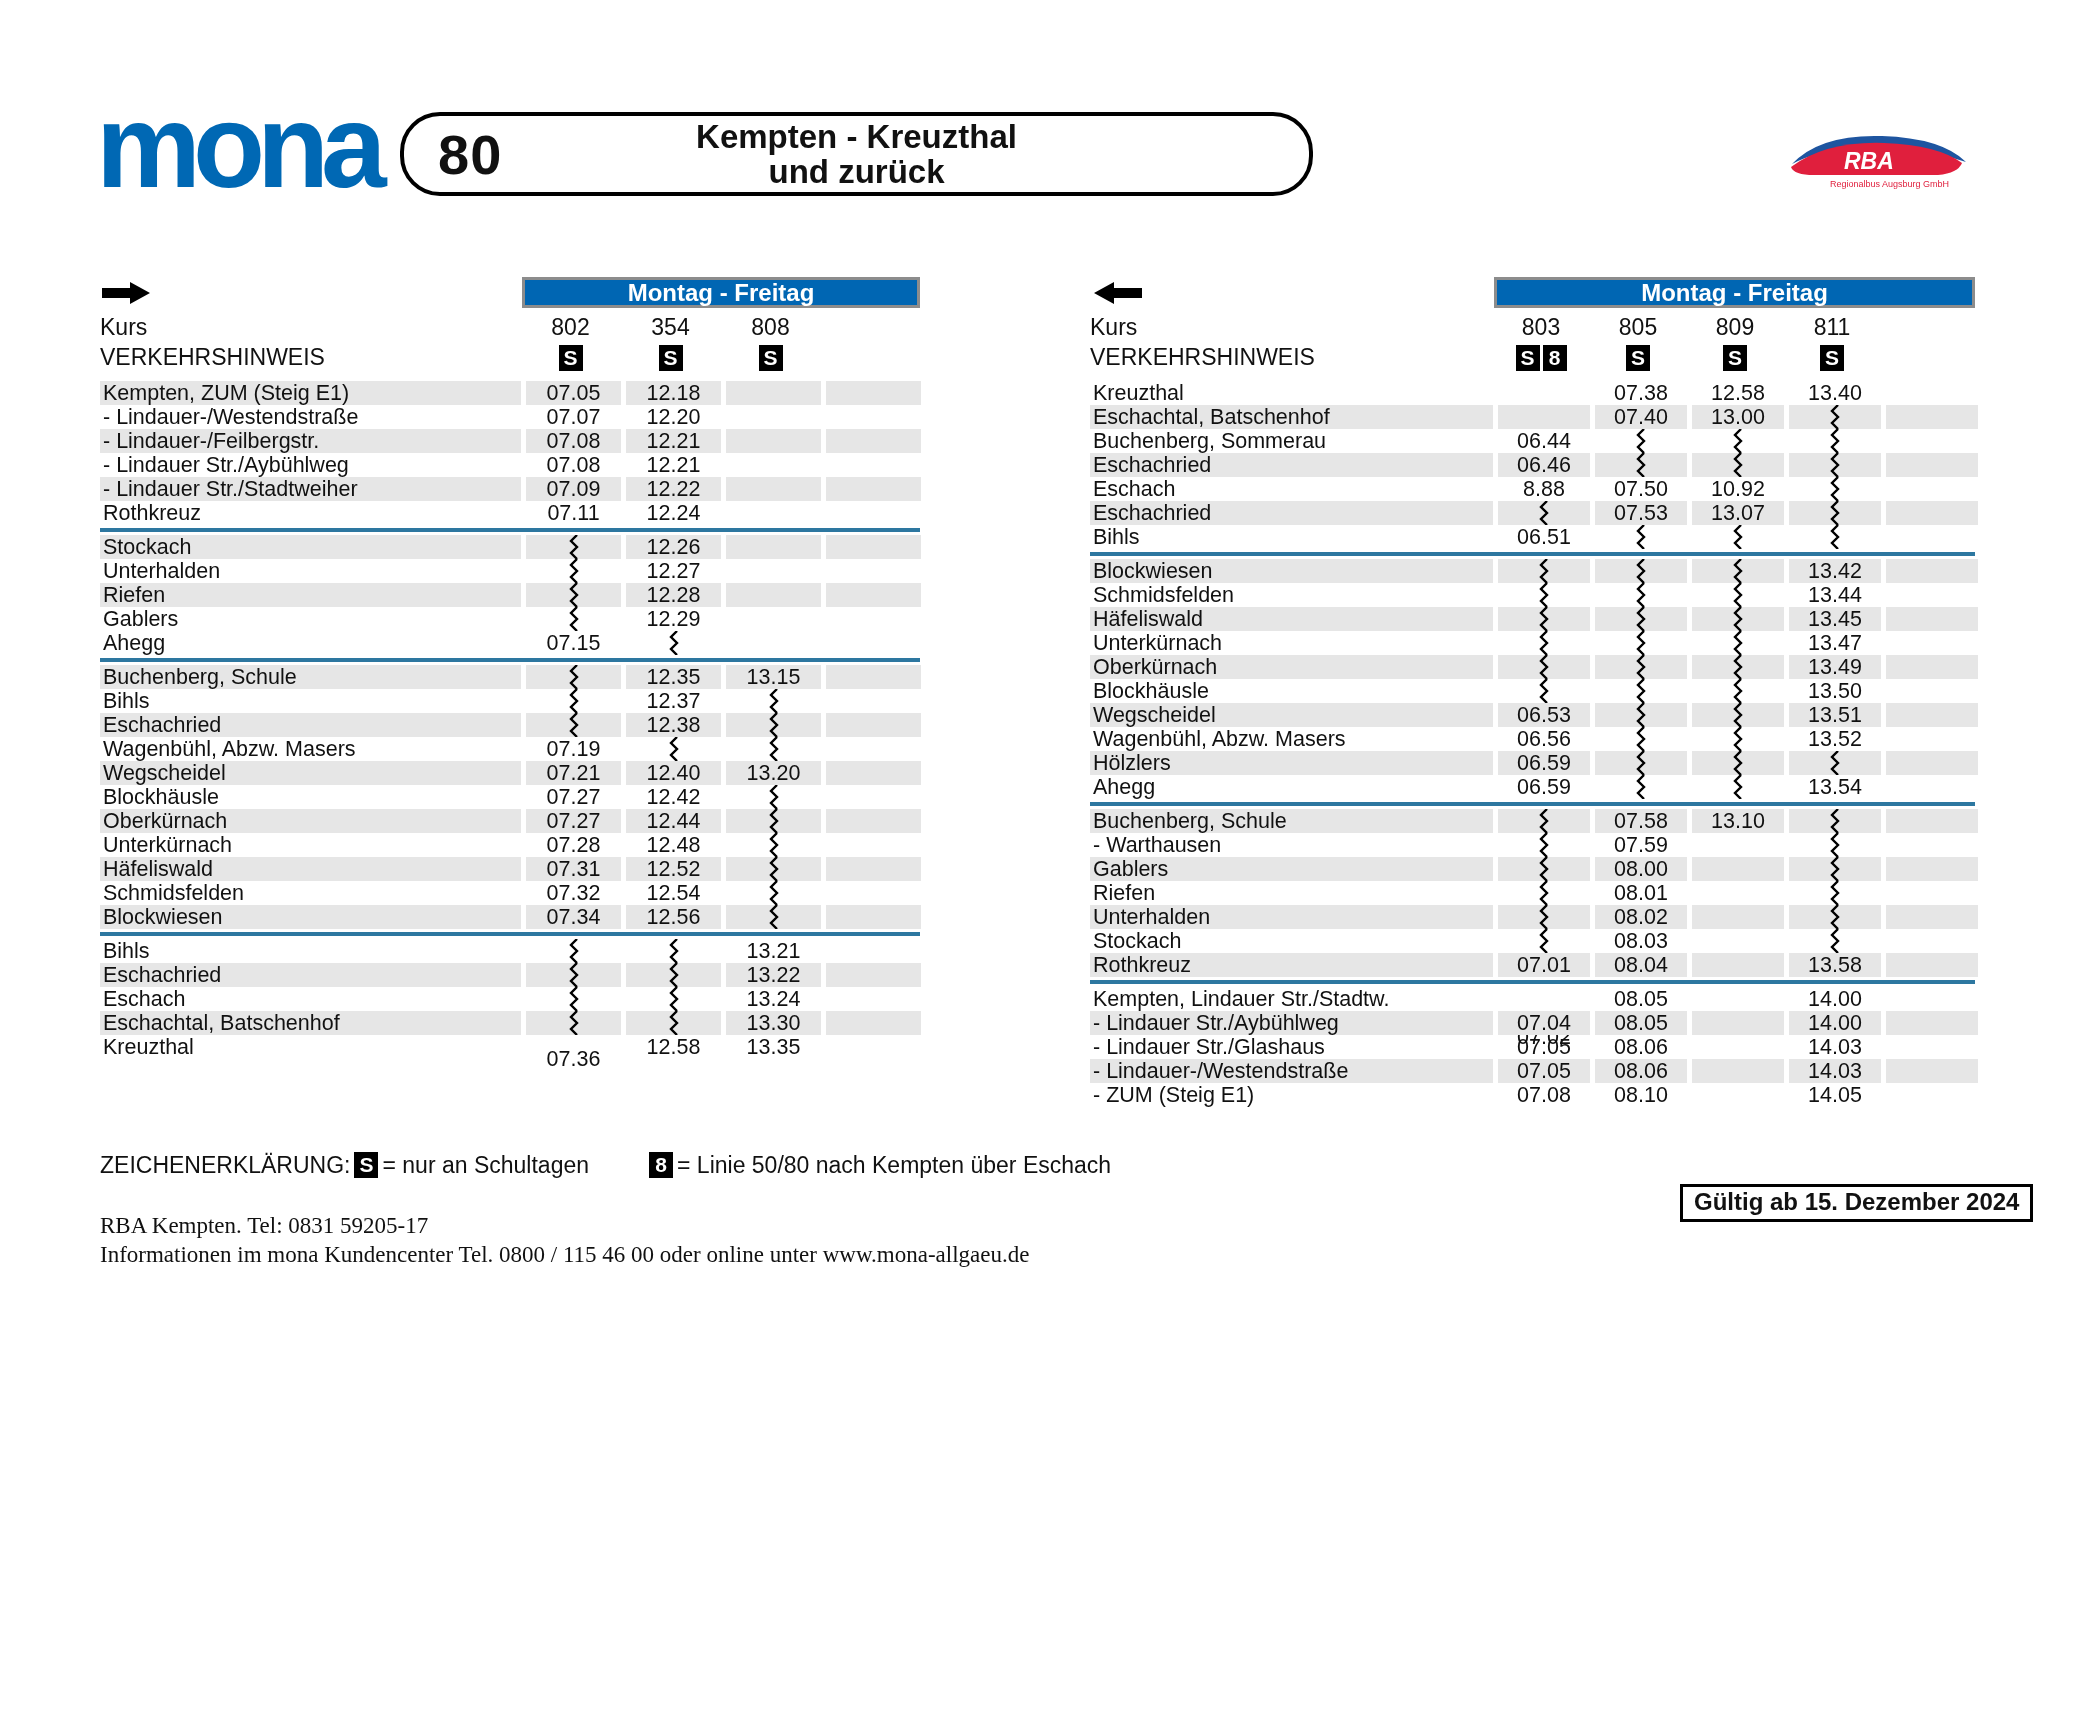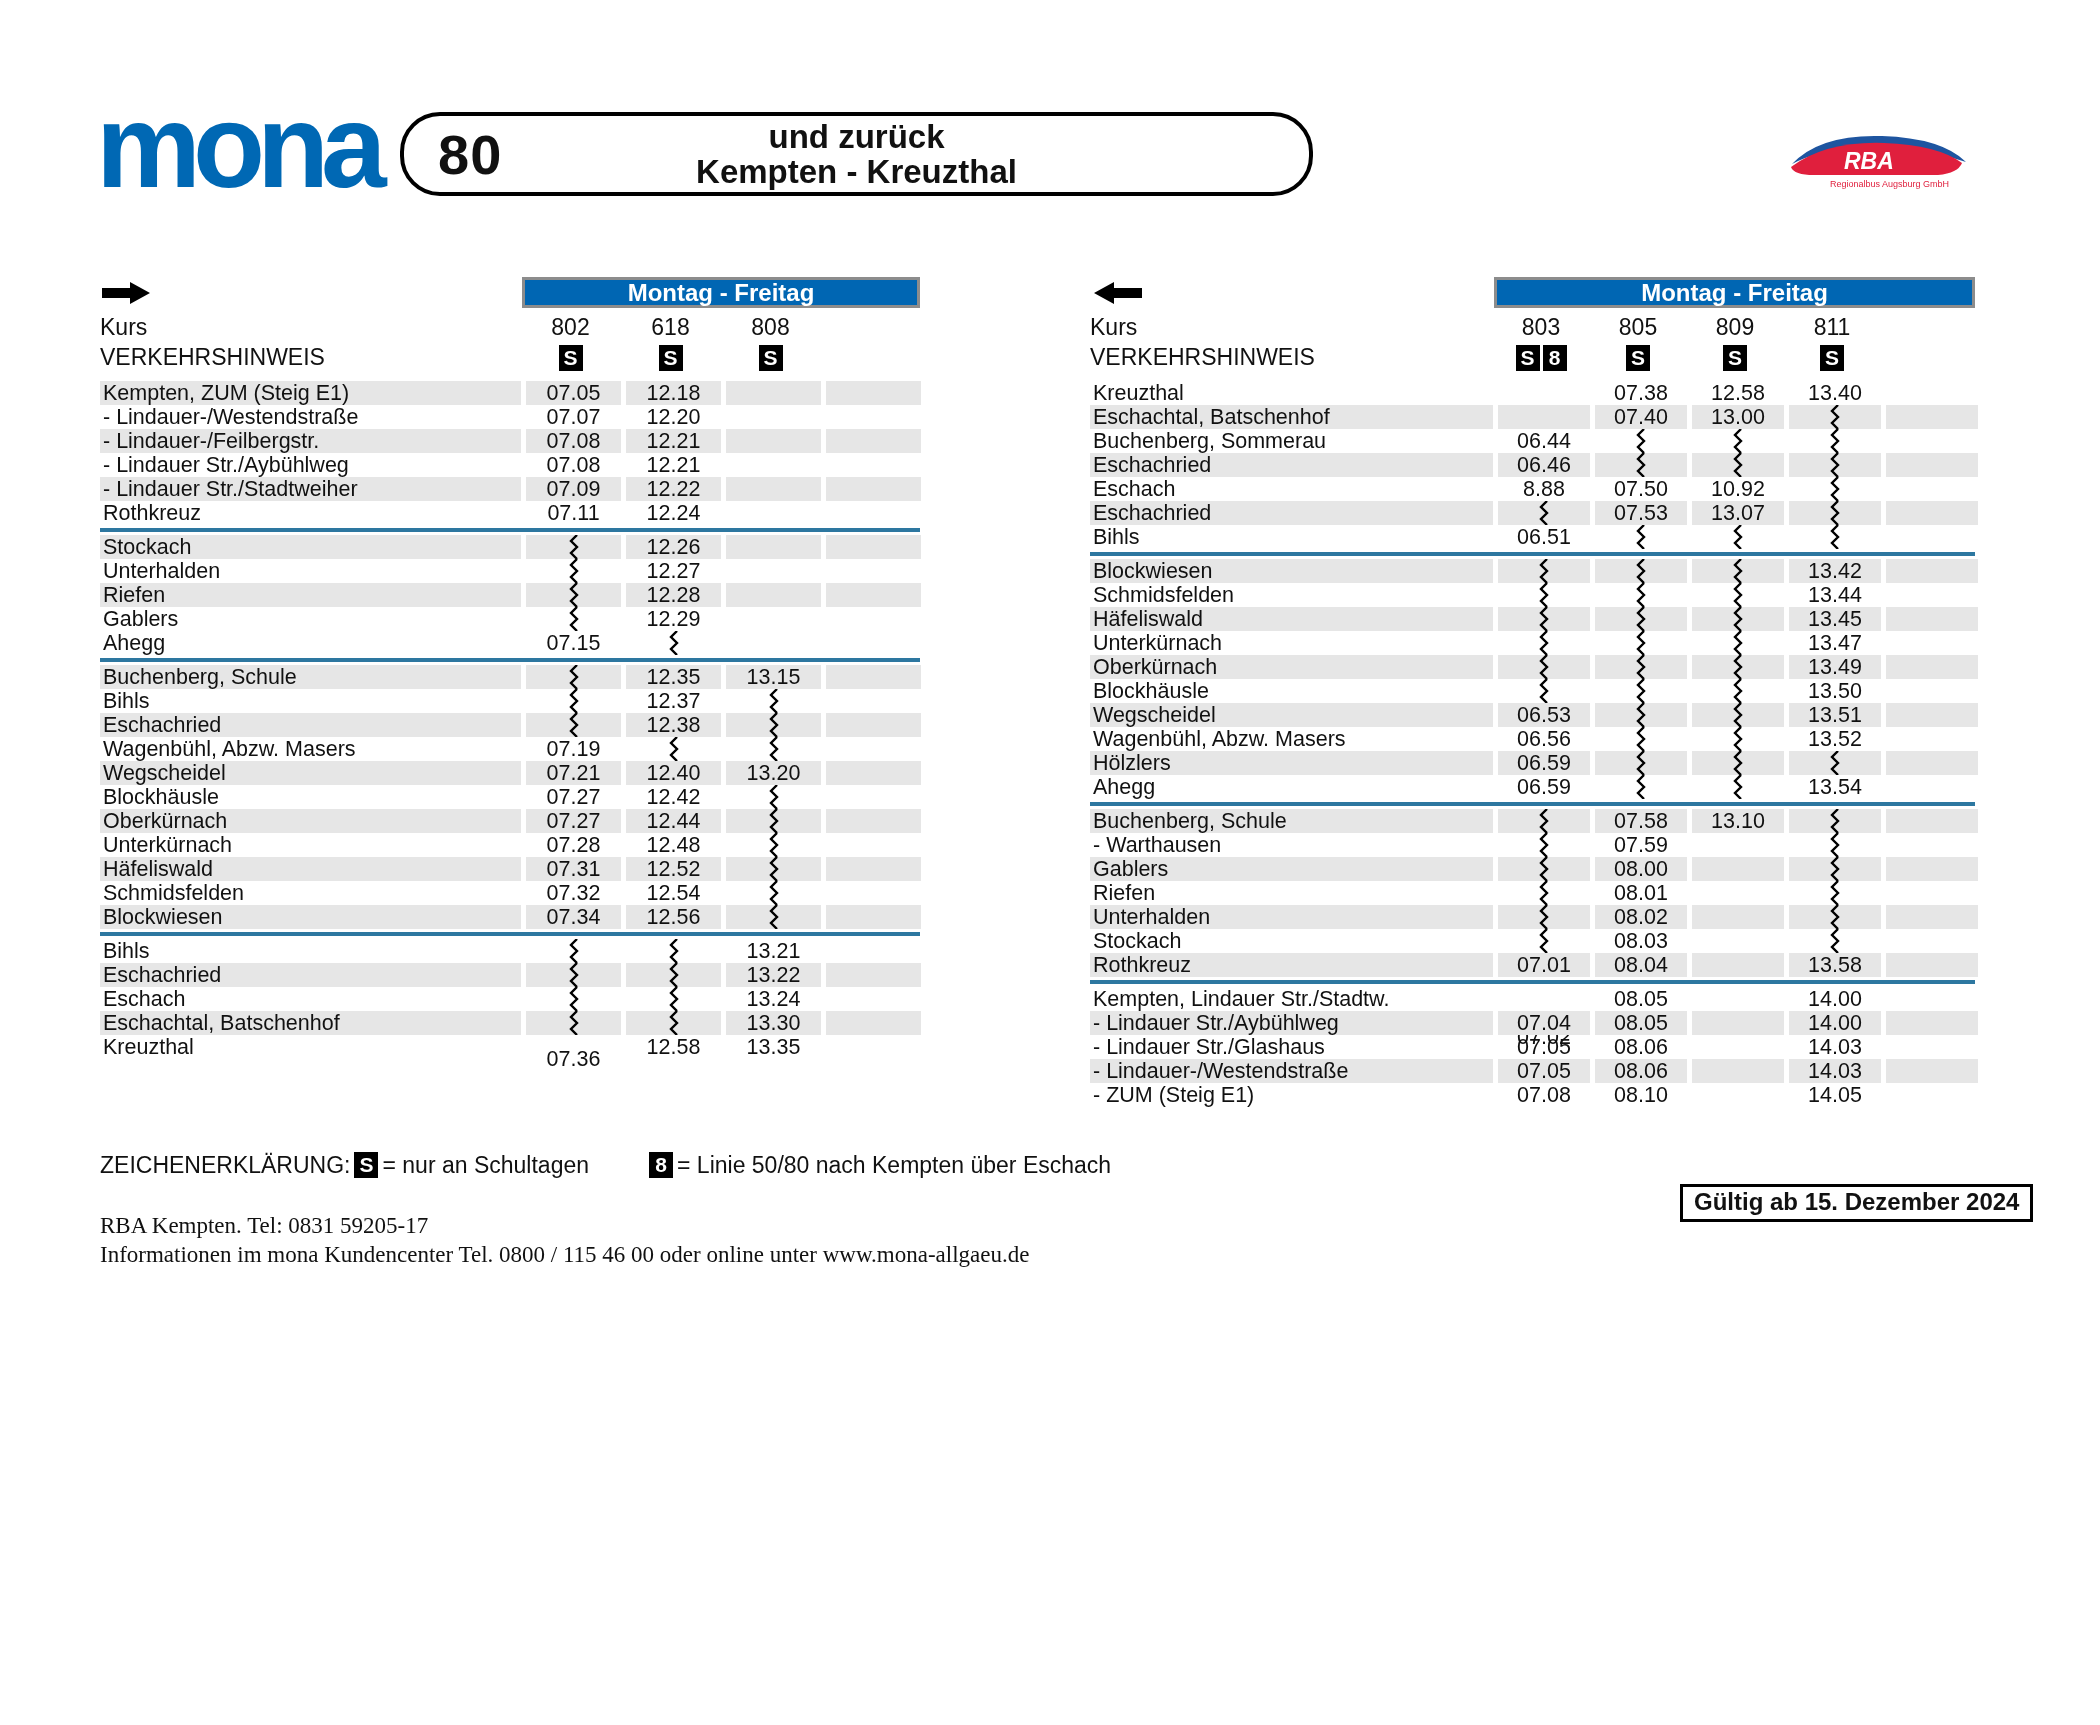--- a/index.html
+++ b/index.html
@@ -49,22 +49,22 @@
 </head>
 <body>
 
 <div id="page">
 
   <div class="brand">mona</div>
 
   <div class="title-box">
     <div class="line-number">80</div>
     <div class="route-title">
+      <div>Kempten - Kreuzthal</div>
       <div>und zurück</div>
-      <div>Kempten - Kreuzthal</div>
     </div>
   </div>
 
   <div class="rba">
     <svg width="186" height="58" viewBox="0 0 186 58">
       <path d="M6 32 Q34 2 96 4 Q156 6 180 30 Q128 12 76 15 Q32 18 6 32 Z" fill="#1e55a0"></path>
       <path d="M5 35 Q40 9 98 11 Q152 13 176 31 Q172 41 152 43 L28 43 Q8 43 5 35 Z" fill="#e01f3d"></path>
       <text x="58" y="37" font-size="23" font-style="italic" font-weight="bold" fill="#ffffff">RBA</text>
       <text x="44" y="55" font-size="9" fill="#e01f3d">Regionalbus Augsburg GmbH</text>
     </svg>
@@ -73,21 +73,21 @@
   <div id="tt-outbound" class="tt" style="left:100px;width:820px;">
       <svg width="50" height="26" viewBox="0 0 50 26" class="dir-arrow">
         <path d="M0 8 H28 V2 L48 13 L28 24 V18 H0 Z" fill="#000"></path>
       </svg>
       <div class="banner" style="left: 422px; right: 0px;">Montag - Freitag</div>
       <div class="kurs-row">
         <div class="kurs-name" style="width: 418px; flex: 0 0 418px;">Kurs</div>
         <div class="gapcol"></div>
         <div class="kurs-cell" style="flex: 0 0 95px;">802</div>
         <div class="gapcol"></div>
-        <div class="kurs-cell" style="flex: 0 0 95px;">618</div>
+        <div class="kurs-cell" style="flex: 0 0 95px;">354</div>
         <div class="gapcol"></div>
         <div class="kurs-cell" style="flex: 0 0 95px;">808</div>
         <div class="gapcol"></div>
         <div class="kurs-cell" style="flex: 0 0 95px;"></div>
       </div>
       <div class="vh-row">
         <div class="vh-name" style="width: 418px; flex: 0 0 418px;">VERKEHRSHINWEIS</div>
         <div class="gapcol"></div>
         <div class="vh-cell" style="flex: 0 0 95px;"><span class="badge">S</span></div>
         <div class="gapcol"></div>

